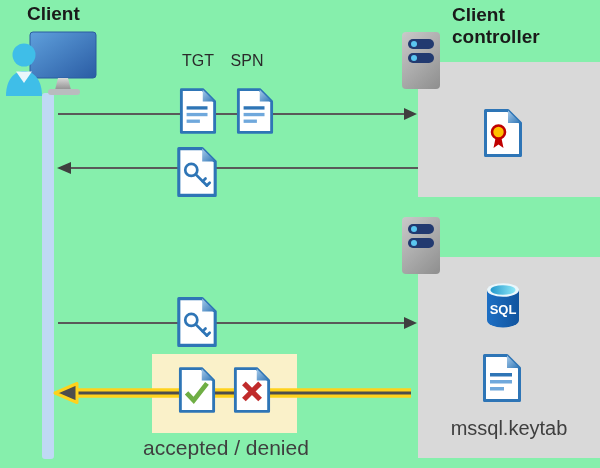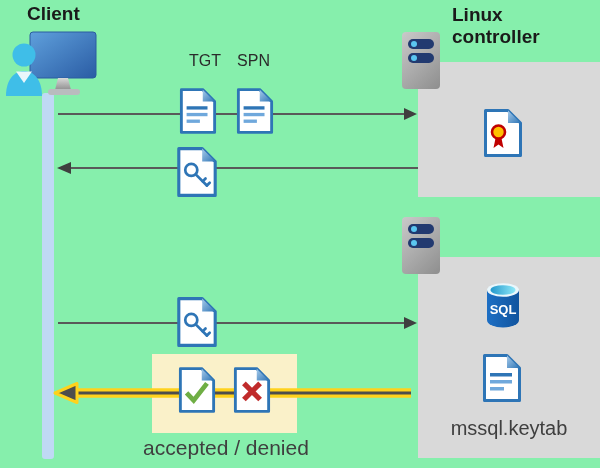--- a/index.html
+++ b/index.html
@@ -18,21 +18,21 @@
   #arrow-layer{position:absolute;left:0;top:0;z-index:1;}
   .arrow-line{stroke:var(--arrow-gray);stroke-width:2;}
   .arrow-head{fill:var(--arrowhead-dark);}
   .gold-outer{stroke:var(--gold);stroke-width:9.5;stroke-linecap:butt;}
   .gold-core{stroke:var(--gold-core);stroke-width:3.2;stroke-linecap:butt;}
   .gold-head{fill:var(--gold-core);stroke:var(--gold);stroke-width:3;stroke-linejoin:round;}
 
   
   .title{position:absolute;font-weight:bold;font-size:19px;line-height:1.15;
          color:var(--text-dark);z-index:3;}
-  .small-label{position:absolute;font-size:16px;color:#2b2b2b;text-align:right;z-index:3;}
+  .small-label{position:absolute;font-size:16px;color:#2b2b2b;text-align:center;z-index:3;}
   .caption{position:absolute;font-size:20px;color:var(--text-gray);text-align:center;z-index:3;}
 
   
   .icon{position:absolute;z-index:2;}
   .doc-page{fill:#fff;stroke:var(--doc-blue);stroke-width:3;stroke-linejoin:round;}
   .doc-fold{fill:url(#gFold);}
   .doc-line-d{fill:var(--doc-blue);}
   .doc-line-l{fill:var(--doc-line-light);}
   .key-stroke{fill:none;stroke:var(--doc-blue);stroke-width:2.6;stroke-linecap:round;}
   .check-stroke{fill:none;stroke:var(--green-check);stroke-width:5;stroke-linecap:butt;}
@@ -144,21 +144,21 @@
   </svg>
 
   <div class="server" style="left:402px;top:32px;">
     <div class="pill" style="top:7px;">
         <div class="dot"></div>
       </div>
     <div class="pill" style="top:21px;">
         <div class="dot"></div>
       </div>
   </div>
-  <div class="title" style="left:452px;top:4px;width:120px;">Linux controller</div>
+  <div class="title" style="left:452px;top:4px;width:120px;">Client controller</div>
 
   <svg class="icon" style="left:483px;top:108px;" width="40" height="50" viewBox="0 0 40 50">
     <path class="doc-page" d="M2.5,2.5 H25 L37.5,15 V47.5 H2.5 Z"></path>
     <path class="doc-fold" d="M25,2.5 L37.5,15 H25 Z"></path>
     <path class="seal-ribbon" d="M13,28 l-2.5,12 5,-3.5 5,3.5 -2.5,-12 z"></path>
     <circle class="seal-circle" cx="15.5" cy="24" r="6.5"></circle>
   </svg>
 
   <div class="server" style="left:402px;top:217px;">
     <div class="pill" style="top:7px;">

